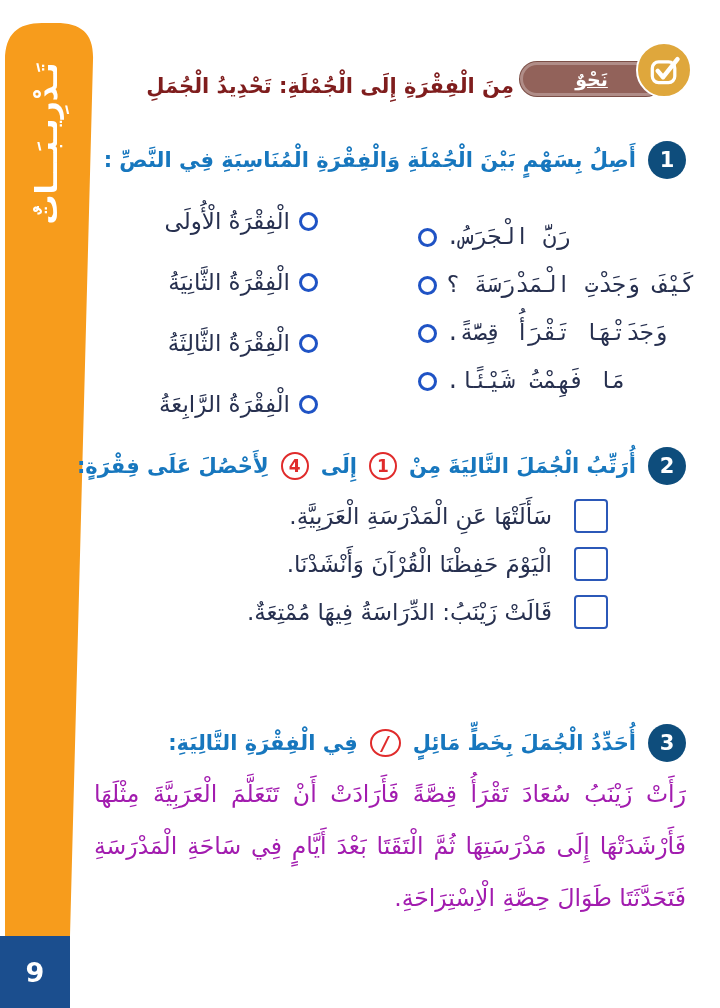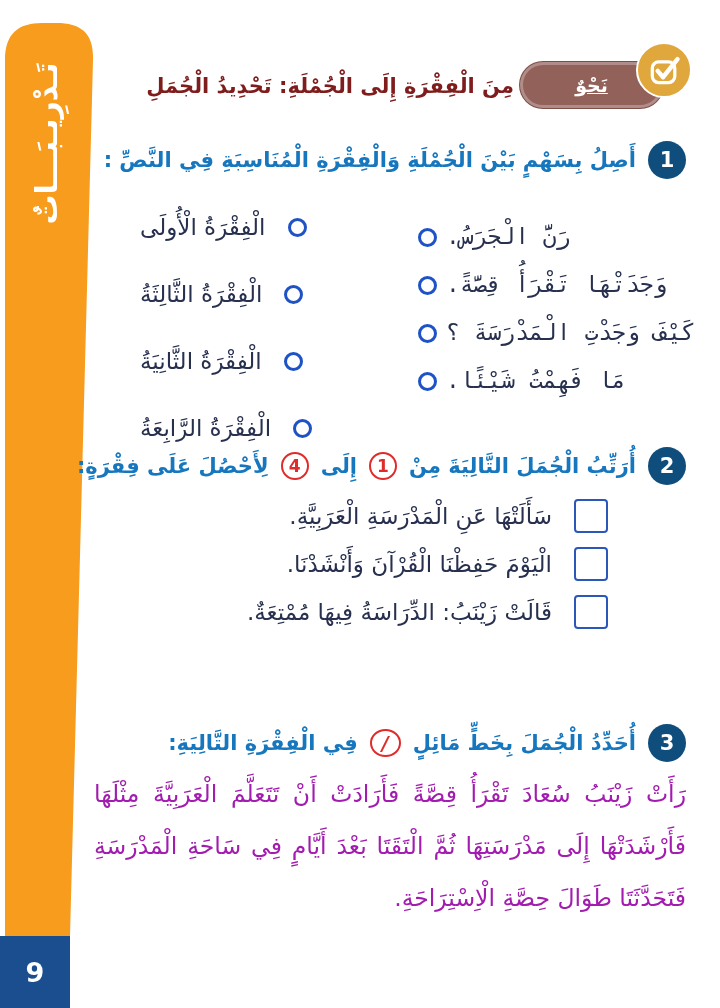--- a/index.html
+++ b/index.html
@@ -22,21 +22,21 @@
     direction:rtl;
   }
   .page-num-box {
     position:absolute; left:0; top:936px; width:70px; height:72px;
     background:#1B4E8E; display:flex; align-items:center; justify-content:center;
     color:#ffffff; font-size:27px; font-weight:bold;
   }
 
   
   .subject-badge {
-    position:absolute; left:520px; top:62px; width:143px; height:46px;
+    position:absolute; left:520px; top:62px; width:143px; height:34px;
     background:#92625A; border-radius:23px;
     box-shadow: inset 0 0 0 3px rgba(255,255,255,0.28), 0 0 0 1px #7c4f47;
     display:flex; align-items:center; justify-content:center;
     color:#ffffff; font-size:19px; font-weight:bold; direction:rtl;text-decoration:underline;
   }
   .check-circle {
     position:absolute; left:636px; top:42px; width:56px; height:56px;
     border-radius:50%; background:#DFA73C; border:2px solid #ffffff;
     display:flex; align-items:center; justify-content:center;
   }
@@ -67,22 +67,22 @@
     border-radius:50%; color:#E02B2B; align-items:center; justify-content:center;
     font-size:19px; font-weight:bold; font-style:italic; background:#fff; flex:none;
   }
 
   
   .col-paragraphs {
     position:absolute; left:140px; top:200px; width:178px;
     display:flex; flex-direction:column; gap:19px;
   }
   .col-paragraphs .m-row {
-    display:flex; justify-content:flex-start; align-items:center;
-    gap:22px; height:42px; direction:ltr;margin-top:6px;
+    display:flex; justify-content:flex-end; align-items:center;
+    gap:9px; height:42px; direction:ltr;
   }
   .col-sentences {
     position:absolute; left:418px; top:220px; width:260px;
     display:flex; flex-direction:column; gap:14px;font-family:Liberation Mono, monospace;
   }
   .col-sentences .m-row {
     display:flex; justify-content:flex-start; align-items:center;
     gap:9px; height:34px; direction:ltr;
   }
   .m-label { font-size:23px; color:#27304F; direction:rtl; white-space:nowrap; }
@@ -142,45 +142,45 @@
     <span class="ex-num">1</span>
     <span>أَصِلُ بِسَهْمٍ بَيْنَ الْجُمْلَةِ وَالْفِقْرَةِ الْمُنَاسِبَةِ فِي النَّصِّ :</span>
   </div>
 
   <div class="col-paragraphs">
     <div class="m-row">
       <span class="m-label">الْفِقْرَةُ الْأُولَى</span>
       <span class="m-circle"></span>
     </div>
     <div class="m-row">
+      <span class="m-label">الْفِقْرَةُ الثَّانِيَةُ</span>
+      <span class="m-circle"></span>
+    </div>
+    <div class="m-row">
       <span class="m-label">الْفِقْرَةُ الثَّالِثَةُ</span>
       <span class="m-circle"></span>
     </div>
     <div class="m-row">
-      <span class="m-label">الْفِقْرَةُ الثَّانِيَةُ</span>
-      <span class="m-circle"></span>
-    </div>
-    <div class="m-row">
       <span class="m-label">الْفِقْرَةُ الرَّابِعَةُ</span>
       <span class="m-circle"></span>
     </div>
   </div>
 
   <div class="col-sentences">
     <div class="m-row">
       <span class="m-circle"></span>
       <span class="m-label">رَنَّ الْجَرَسُ.</span>
     </div>
     <div class="m-row">
       <span class="m-circle"></span>
+      <span class="m-label">كَيْفَ وَجَدْتِ الْمَدْرَسَةَ ؟</span>
+    </div>
+    <div class="m-row">
+      <span class="m-circle"></span>
       <span class="m-label">وَجَدَتْهَا تَقْرَأُ قِصَّةً.</span>
-    </div>
-    <div class="m-row">
-      <span class="m-circle"></span>
-      <span class="m-label">كَيْفَ وَجَدْتِ الْمَدْرَسَةَ ؟</span>
     </div>
     <div class="m-row">
       <span class="m-circle"></span>
       <span class="m-label">مَا فَهِمْتُ شَيْئًا.</span>
     </div>
   </div>
 
   <div class="ex-header" style="top:447px;">
     <span class="ex-num">2</span>
     <span>أُرَتِّبُ الْجُمَلَ التَّالِيَةَ مِنْ</span>

